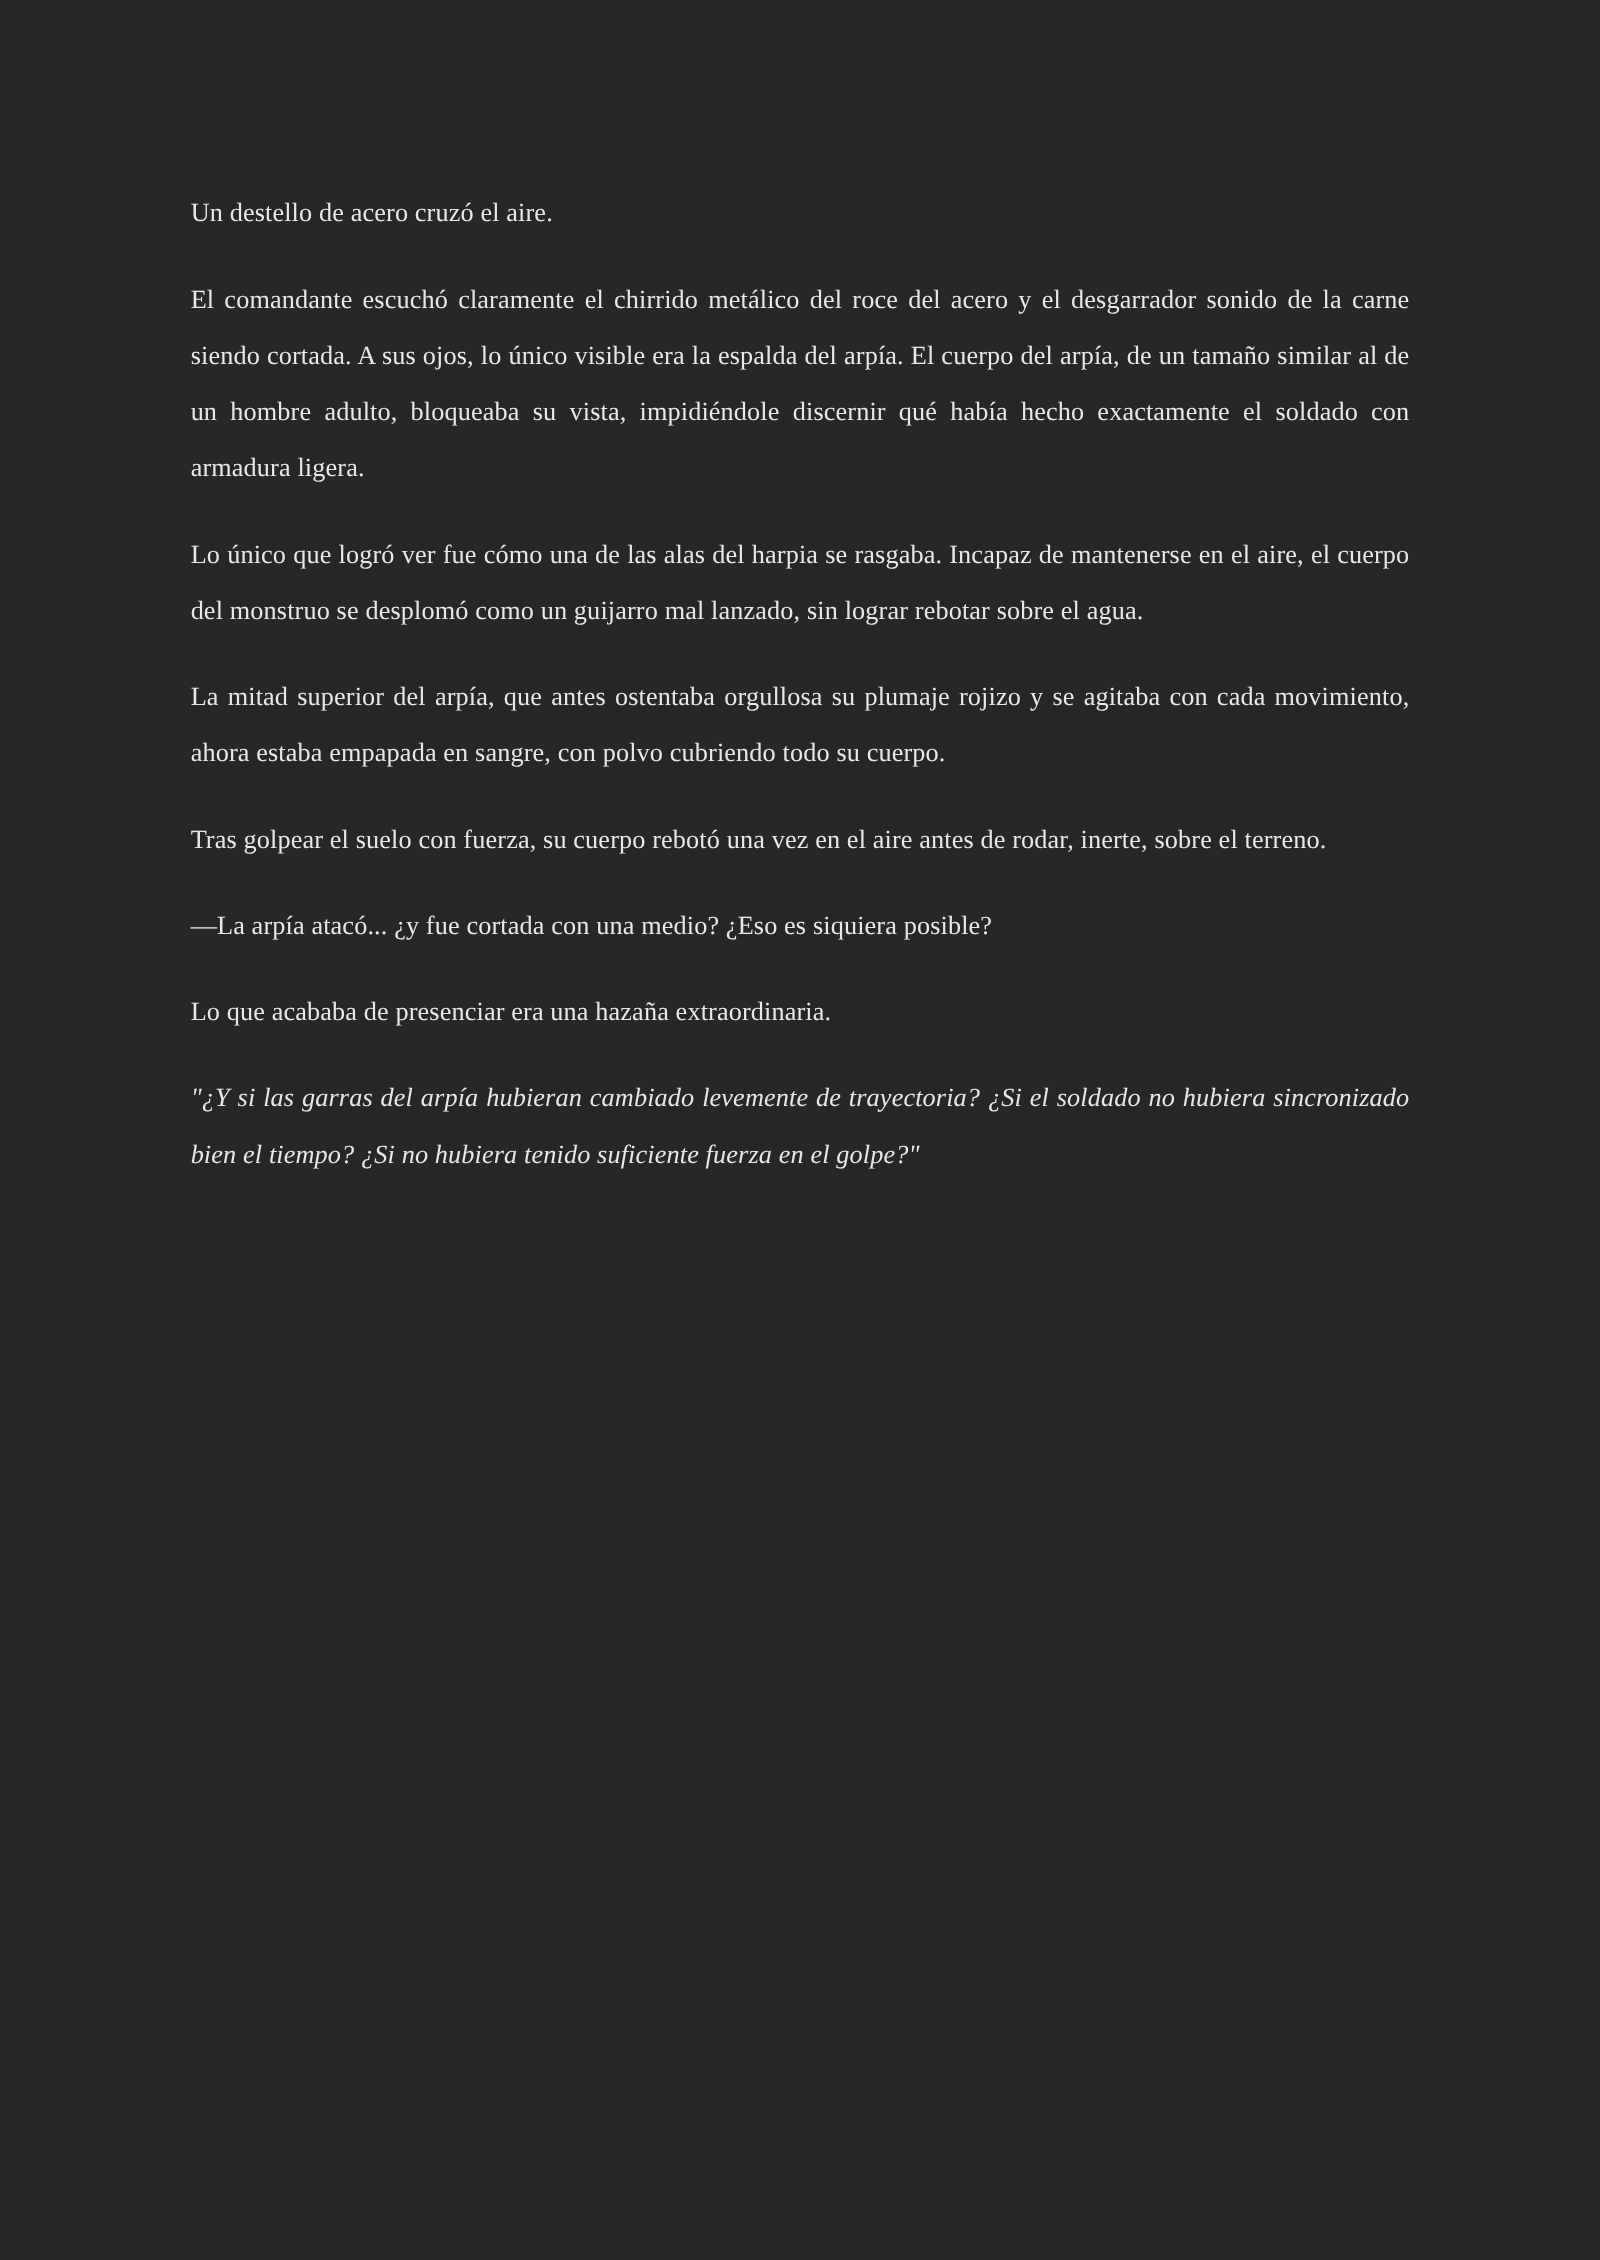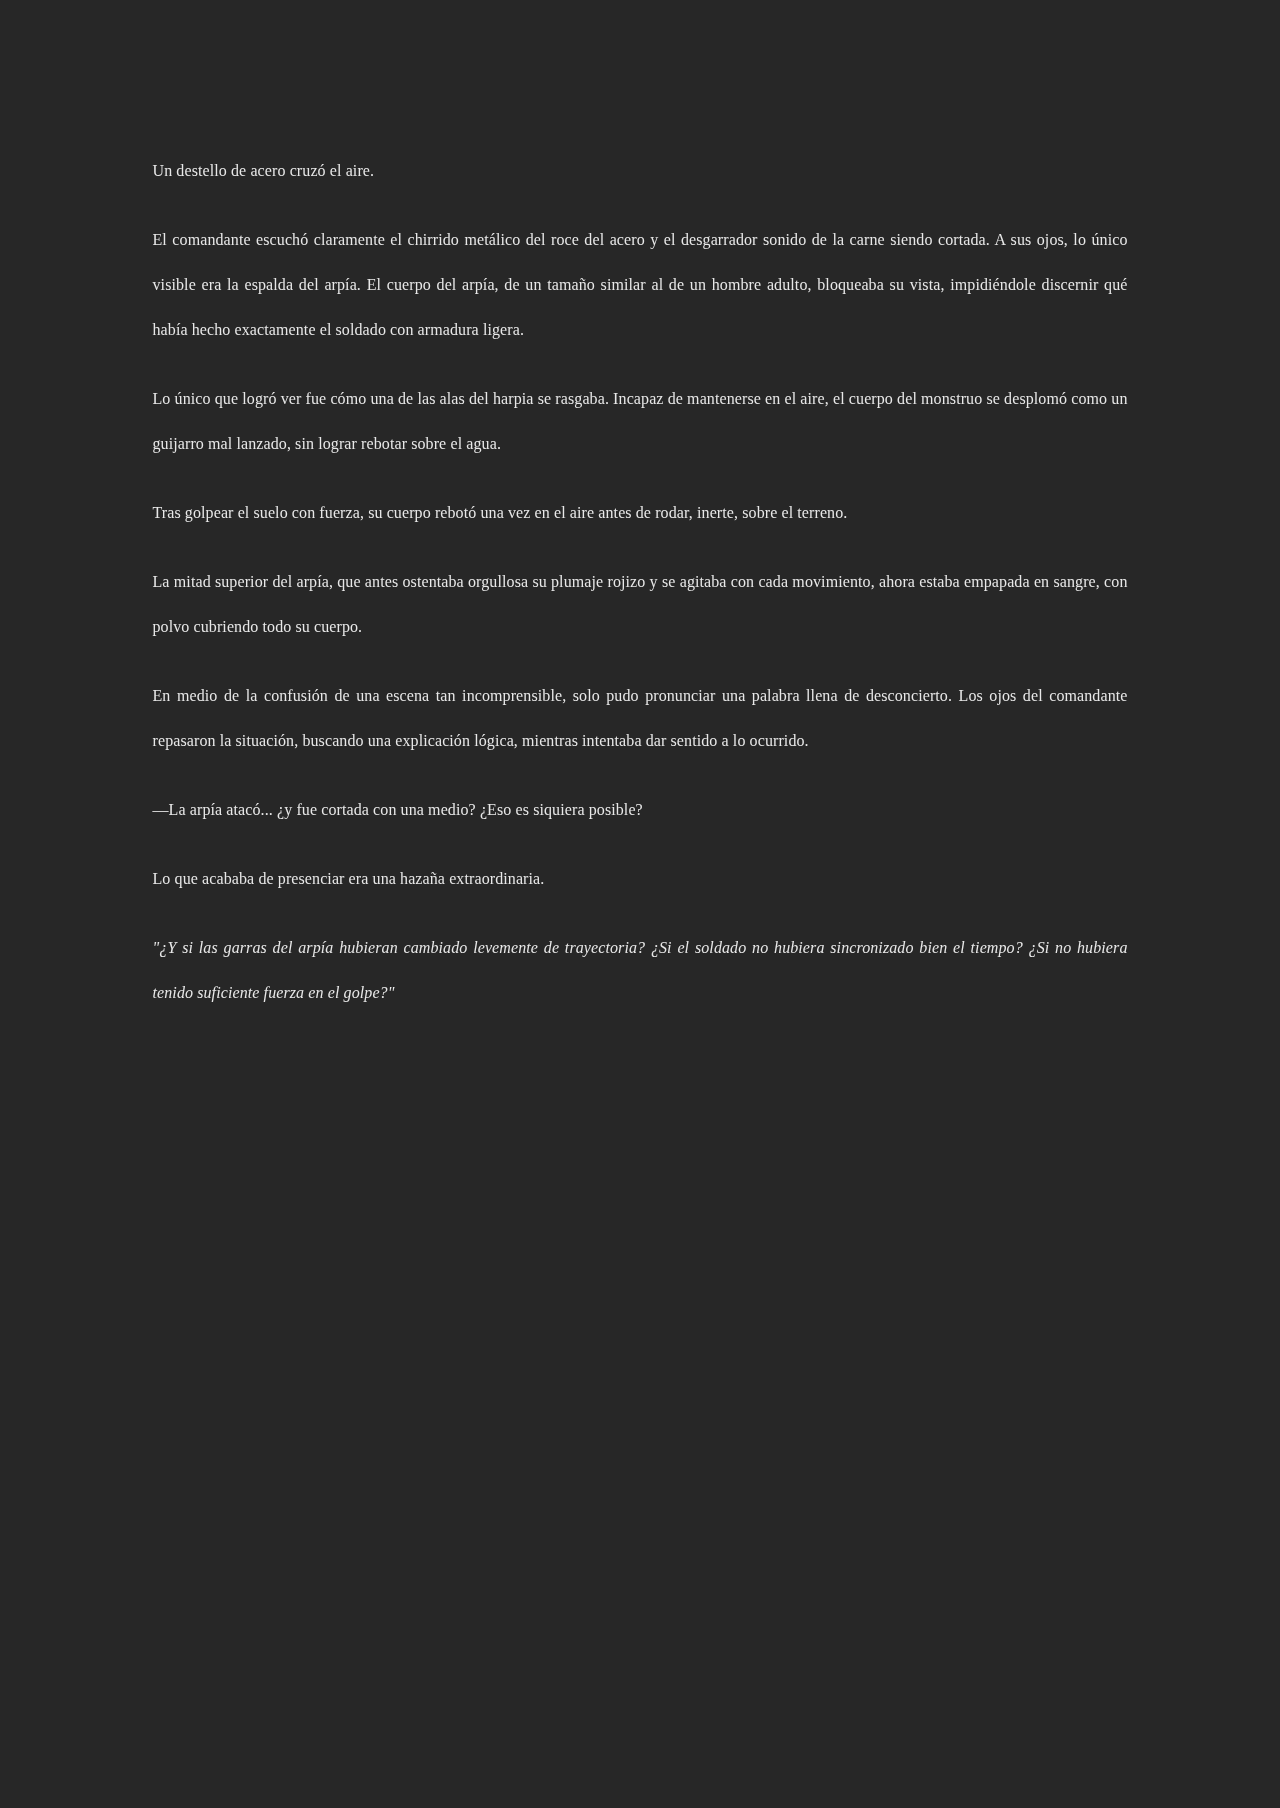--- a/index.html
+++ b/index.html
@@ -18,41 +18,40 @@
     overflow:hidden;
   }
   .reader-page{
     width:1280px;
     height:1808px;
   }
   .chapter{
     width:975px;
     margin:0 auto;
     padding-top:148px;
-    font-size:16px;
+    font-size:21px;
     line-height:45px;
   }
   .chapter p{
     margin:0 0 24px 0;
     text-align:justify;
     white-space:pre-line;
     letter-spacing:0.1px;
   }
   .chapter p.italic{
     font-style:italic;
   }
 </style>
 </head>
 <body>
 
 <main class="reader-page">
   <article class="chapter">
     <p>Un destello de acero cruzó el aire.</p>
     <p>El comandante escuchó claramente el chirrido metálico del roce del acero y el desgarrador sonido de la carne siendo cortada. A sus ojos, lo único visible era la espalda del arpía. El cuerpo del arpía, de un tamaño similar al de un hombre adulto, bloqueaba su vista, impidiéndole discernir qué había hecho exactamente el soldado con armadura ligera.</p>
     <p>Lo único que logró ver fue cómo una de las alas del harpia se rasgaba. Incapaz de mantenerse en el aire, el cuerpo del monstruo se desplomó como un guijarro mal lanzado, sin lograr rebotar sobre el agua.</p>
+    <p>La mitad superior del arpía, que antes ostentaba orgullosa su plumaje rojizo y se agitaba con cada movimiento, ahora estaba empapada en sangre, con polvo cubriendo todo su cuerpo.</p>
     <p>Tras golpear el suelo con fuerza, su cuerpo rebotó una vez en el aire antes de rodar, inerte, sobre el terreno.</p>
-    <p>La mitad superior del arpía, que antes ostentaba orgullosa su plumaje rojizo y se agitaba con cada movimiento, ahora estaba empapada en sangre, con polvo cubriendo todo su cuerpo.</p>
-    <p>En medio de la confusión de una escena tan incomprensible, solo pudo pronunciar una palabra llena de desconcierto. Los ojos del comandante repasaron la situación, buscando una explicación lógica, mientras intentaba dar sentido a lo ocurrido.</p>
     <p>—La arpía atacó... ¿y fue cortada con una medio? ¿Eso es siquiera posible?</p>
     <p>Lo que acababa de presenciar era una hazaña extraordinaria.</p>
     <p class="italic">"¿Y si las garras del arpía hubieran cambiado levemente de trayectoria? ¿Si el soldado no hubiera sincronizado bien el tiempo? ¿Si no hubiera tenido suficiente fuerza en el golpe?"</p>
   </article>
 </main>
 
 </body></html>

